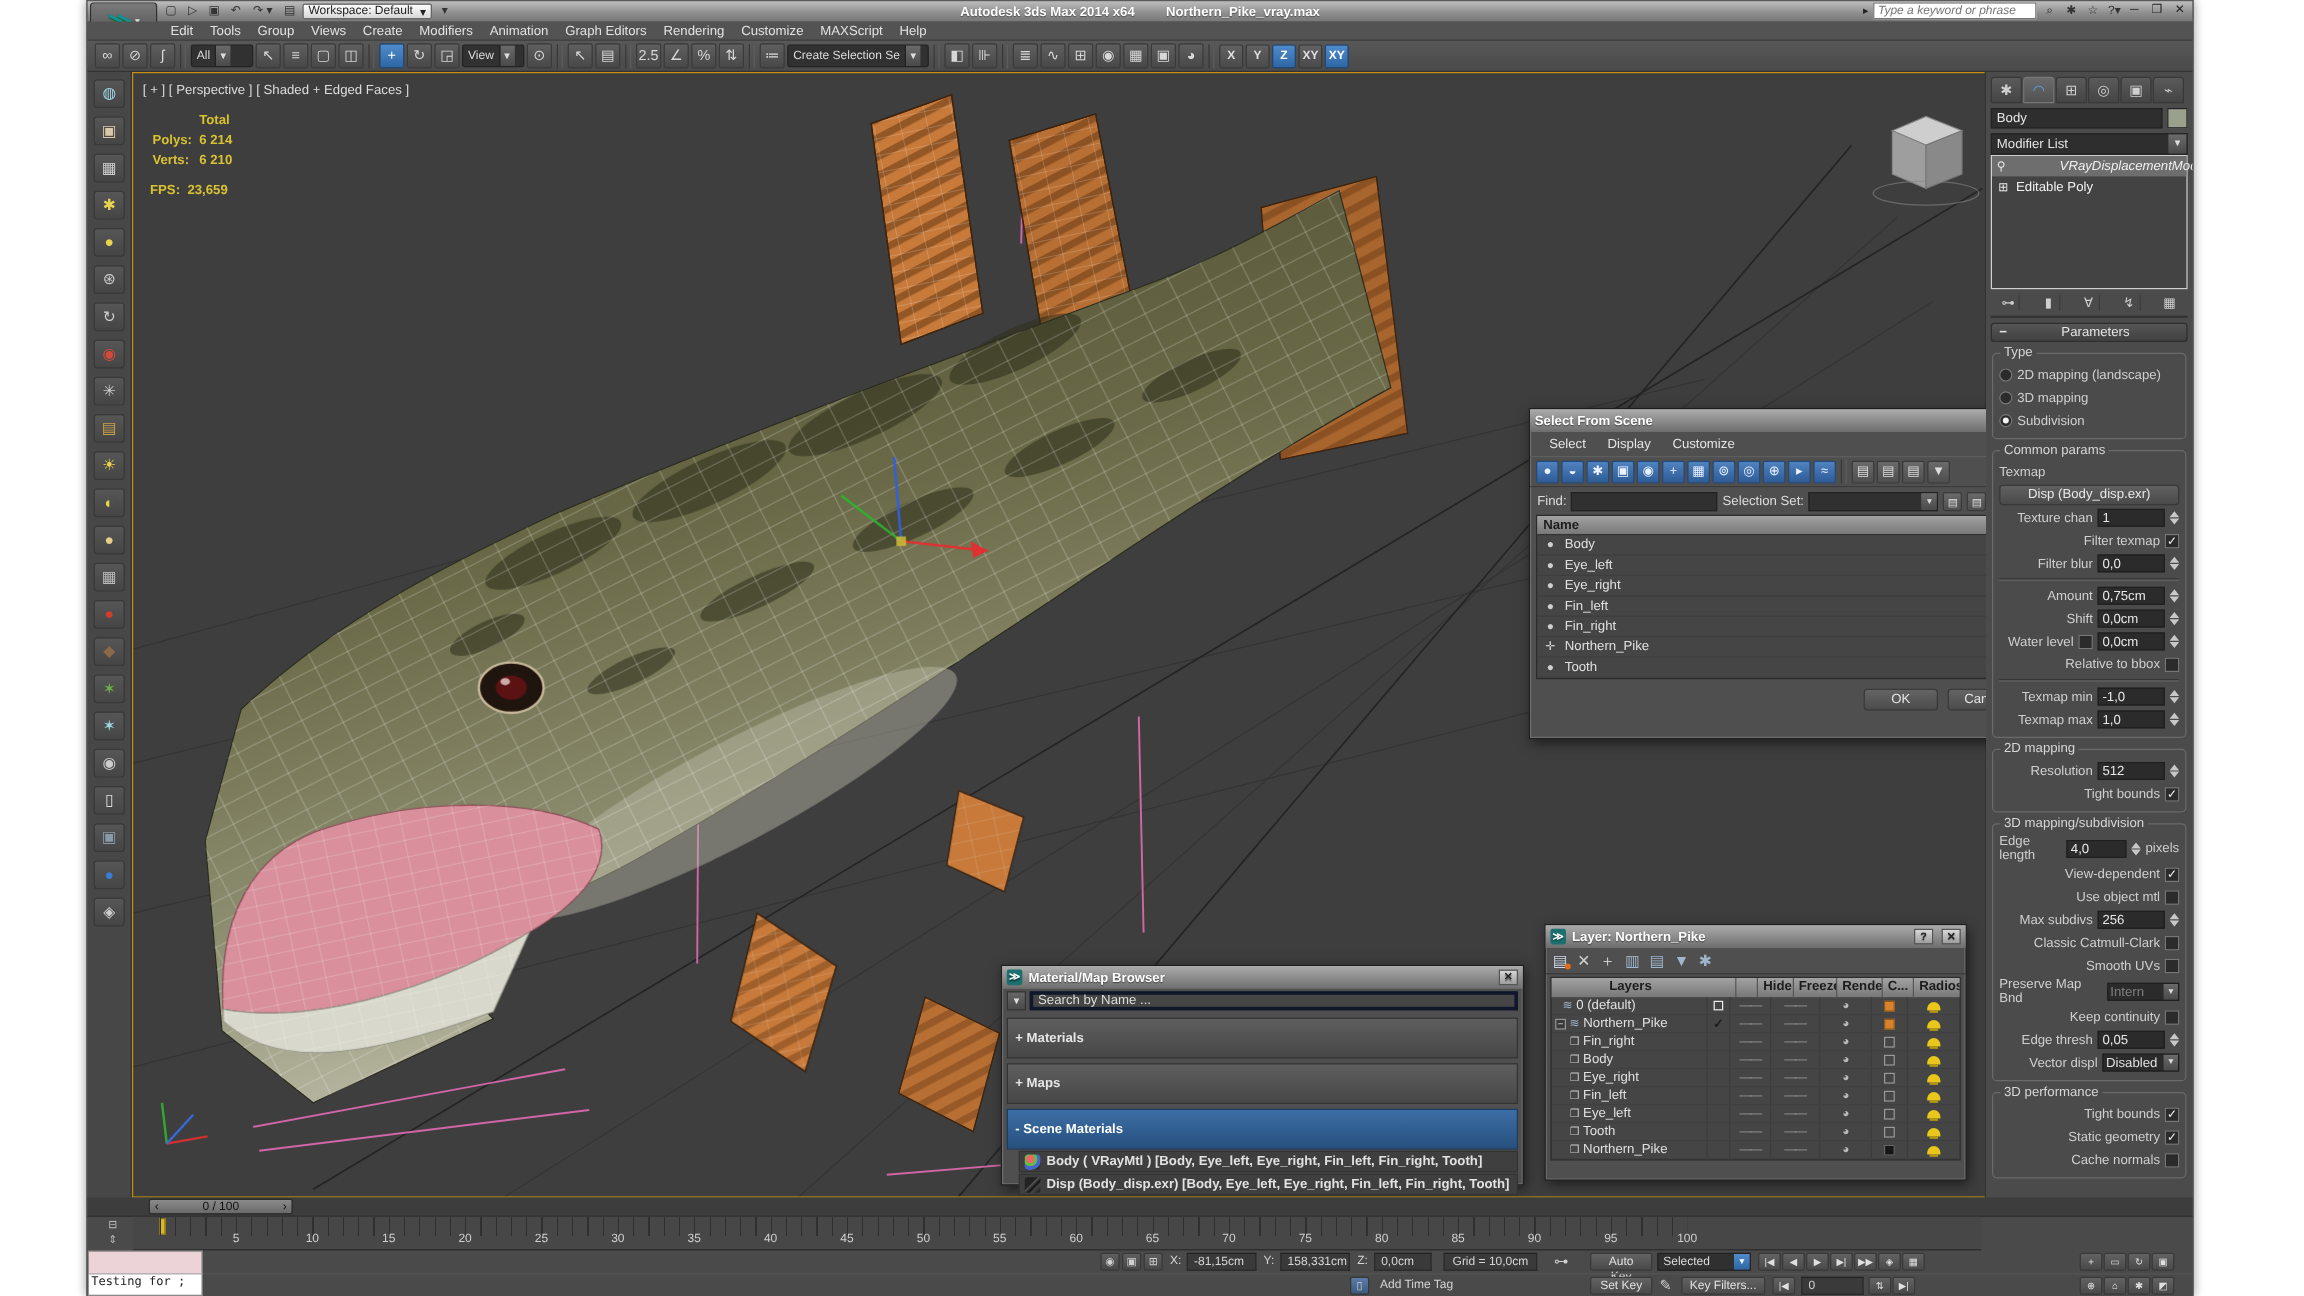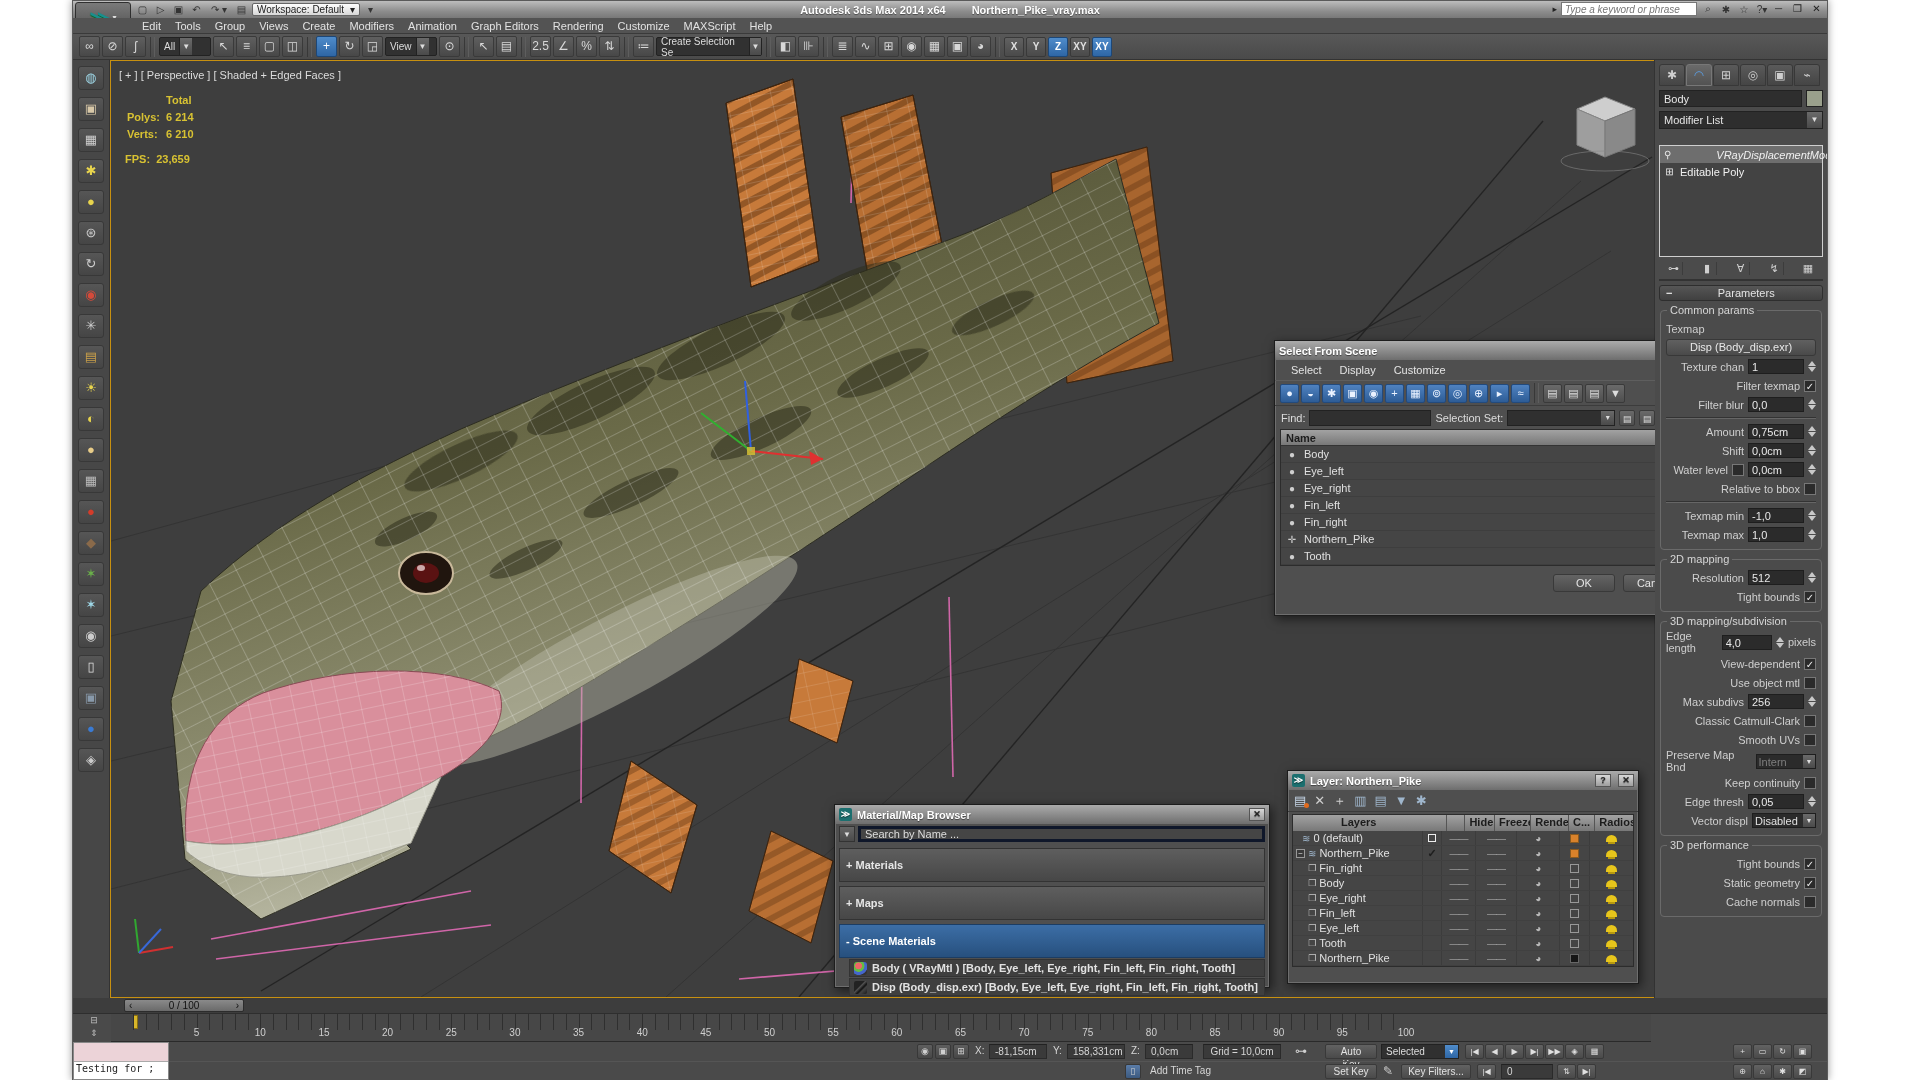--- a/index.html
+++ b/index.html
@@ -130,21 +130,21 @@
   .rpanel{position:absolute;right:0;top:59px;width:173px;height:938px;background:#4b4b4b;border-left:1px solid #333;
     padding:2px 4px;overflow:hidden;}
   .tabs{display:flex;gap:1px;margin:2px 0 4px;}
   .tabico{width:26px;height:22px;background:linear-gradient(#5a5a5a,#454545);border:1px solid #383838;border-radius:3px 3px 0 0;
     font-size:12px;text-align:center;line-height:20px;color:#cfcfcf;}
   .tabico.sel{background:linear-gradient(#6a6a6a,#525252);color:#5aa0e8;border-color:#777;}
   .namerow{display:flex;gap:4px;align-items:center;margin-bottom:4px;}
   .namefield{flex:1;height:17px;background:#2e2e2e;border:1px solid #222;color:#e8e8e8;font-size:11px;padding:0 4px;line-height:16px;}
   .colorswatch{width:17px;height:17px;background:#9aa08c;border:1px solid #222;}
   .modlist{height:18px;background:#2e2e2e;border:1px solid #222;color:#e4e4e4;font-size:11px;display:flex;
-    align-items:center;padding-left:4px;position:relative;margin-bottom:16px;}
+    align-items:center;padding-left:4px;position:relative;margin-bottom:0;}
   .modlist .dda{position:absolute;right:0;top:0;width:15px;height:100%;background:linear-gradient(#6a6a6a,#4a4a4a);
     font-size:8px;color:#ddd;text-align:center;line-height:16px;}
   .stack{height:112px;background:#434343;border:1px solid #cfcfcf;margin-bottom:3px;}
   .stackrow{height:17px;display:flex;align-items:center;gap:5px;padding:0 4px;font-size:11px;color:#f0f0f0;}
   .stackrow.sel{background:#6e6e6e;}
   .stackrow .sicn{width:11px;font-size:10px;color:#e8e8e8;text-align:center;}
   .stackbtns{display:flex;justify-content:space-between;padding:2px 6px 4px;border-bottom:2px solid #333;margin-bottom:4px;}
   .stackbtns span{color:#cfcfcf;font-size:11px;width:18px;text-align:center;border-right:1px solid #3c3c3c;}
   .rollout{height:16px;background:linear-gradient(#565656,#404040);border:1px solid #2e2e2e;border-radius:3px;
     display:flex;align-items:center;font-size:11px;color:#e4e4e4;padding:0 6px;gap:4px;margin-bottom:2px;}
@@ -287,21 +287,21 @@
       <span class="tsep"></span>
       <span class="tico">↖</span>
       <span class="tico">▤</span>
       <span class="tsep"></span>
       <span class="tico">2.5</span>
       <span class="tico">∠</span>
       <span class="tico">%</span>
       <span class="tico">⇅</span>
       <span class="tsep"></span>
       <span class="tico">≔</span>
-      <span class="tdd" style="width: 106px;">
+      <span class="tdd" style="width: 118px;">
         <span>Create Selection Se</span>
         <span class="dda">▼</span>
       </span>
       <span class="tsep"></span>
       <span class="tico">◧</span>
       <span class="tico">⊪</span>
       <span class="tsep"></span>
       <span class="tico">≣</span>
       <span class="tico">∿</span>
       <span class="tico">⊞</span>
@@ -874,20 +874,35 @@
       <span>∀</span>
       <span>↯</span>
       <span style="border-right:none">▦</span>
     </div>
     <div class="rollout">
       <span class="minus">−</span>
       <span class="rtitle">Parameters</span>
     </div>
     <div id="paramgroups">
         <div class="pgroup">
+          <span class="glegend">Type</span>
+          <div class="prow left">
+            <span class="radio"></span>
+            <span>2D mapping (landscape)</span>
+          </div>
+          <div class="prow left">
+            <span class="radio"></span>
+            <span>3D mapping</span>
+          </div>
+          <div class="prow left">
+            <span class="radio on"></span>
+            <span>Subdivision</span>
+          </div>
+        </div>
+        <div class="pgroup">
           <span class="glegend">Common params</span>
           <div class="prow left">
             <span>Texmap</span>
           </div>
           <div class="prow left">
             <span class="pbtn">Disp (Body_disp.exr)</span>
           </div>
           <div class="prow">
             <span>Texture chan</span>
             <span class="spinbox">1</span>

